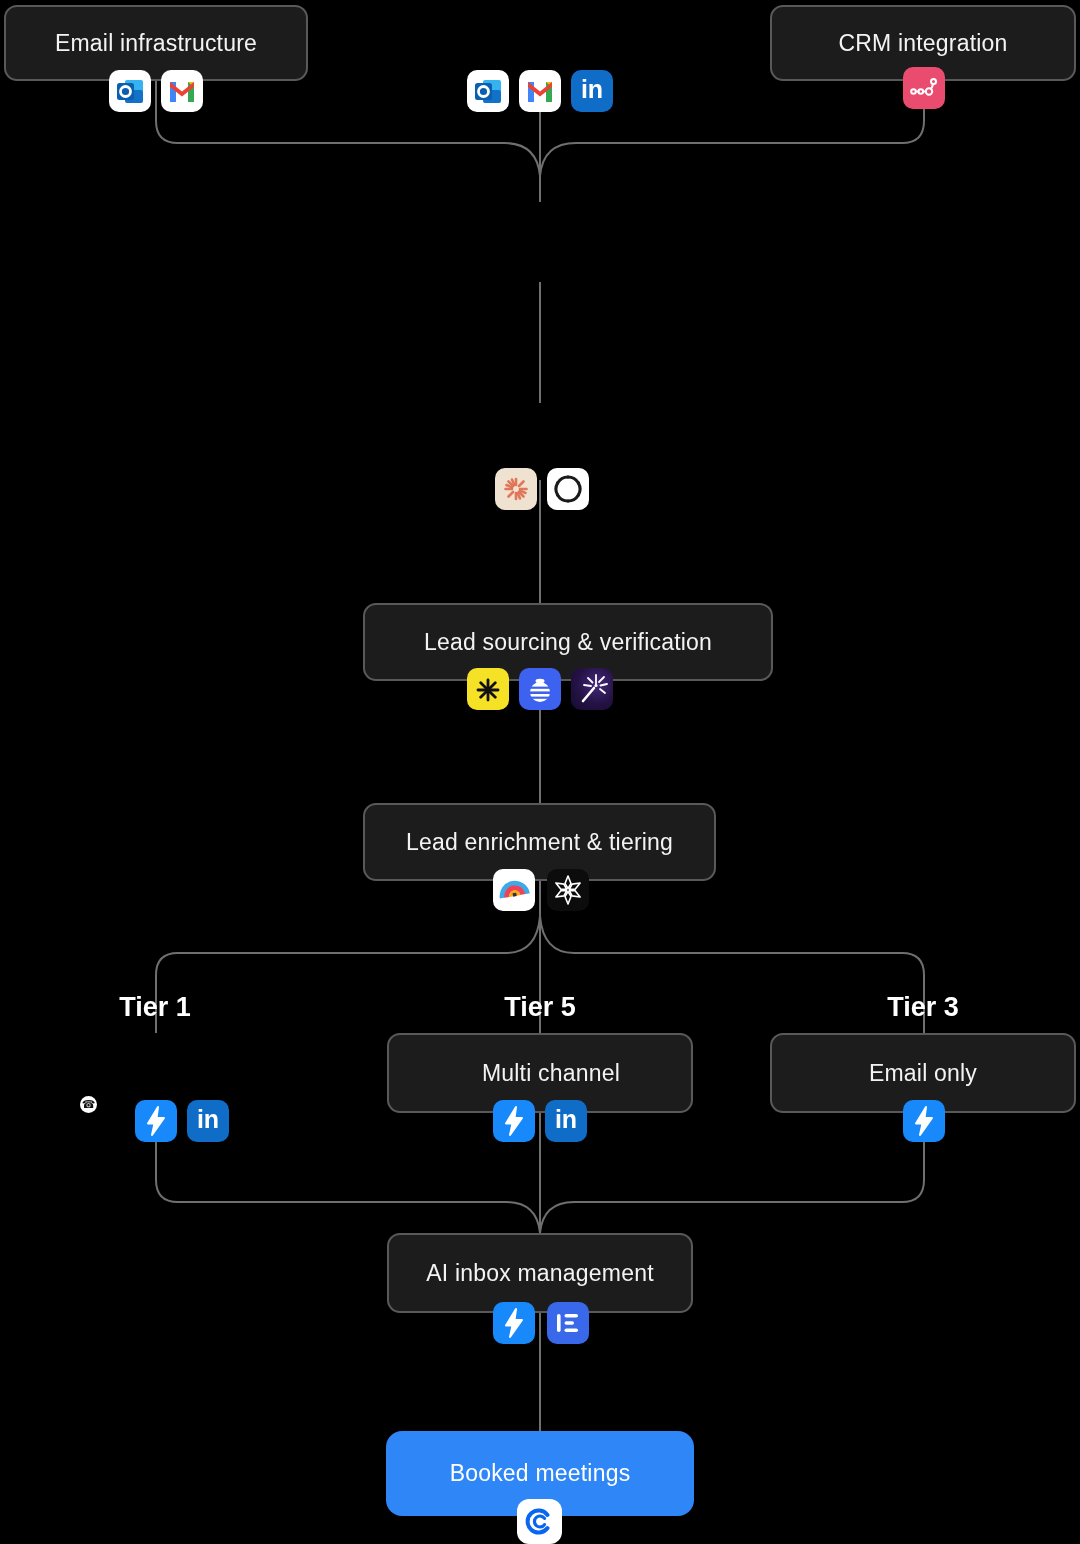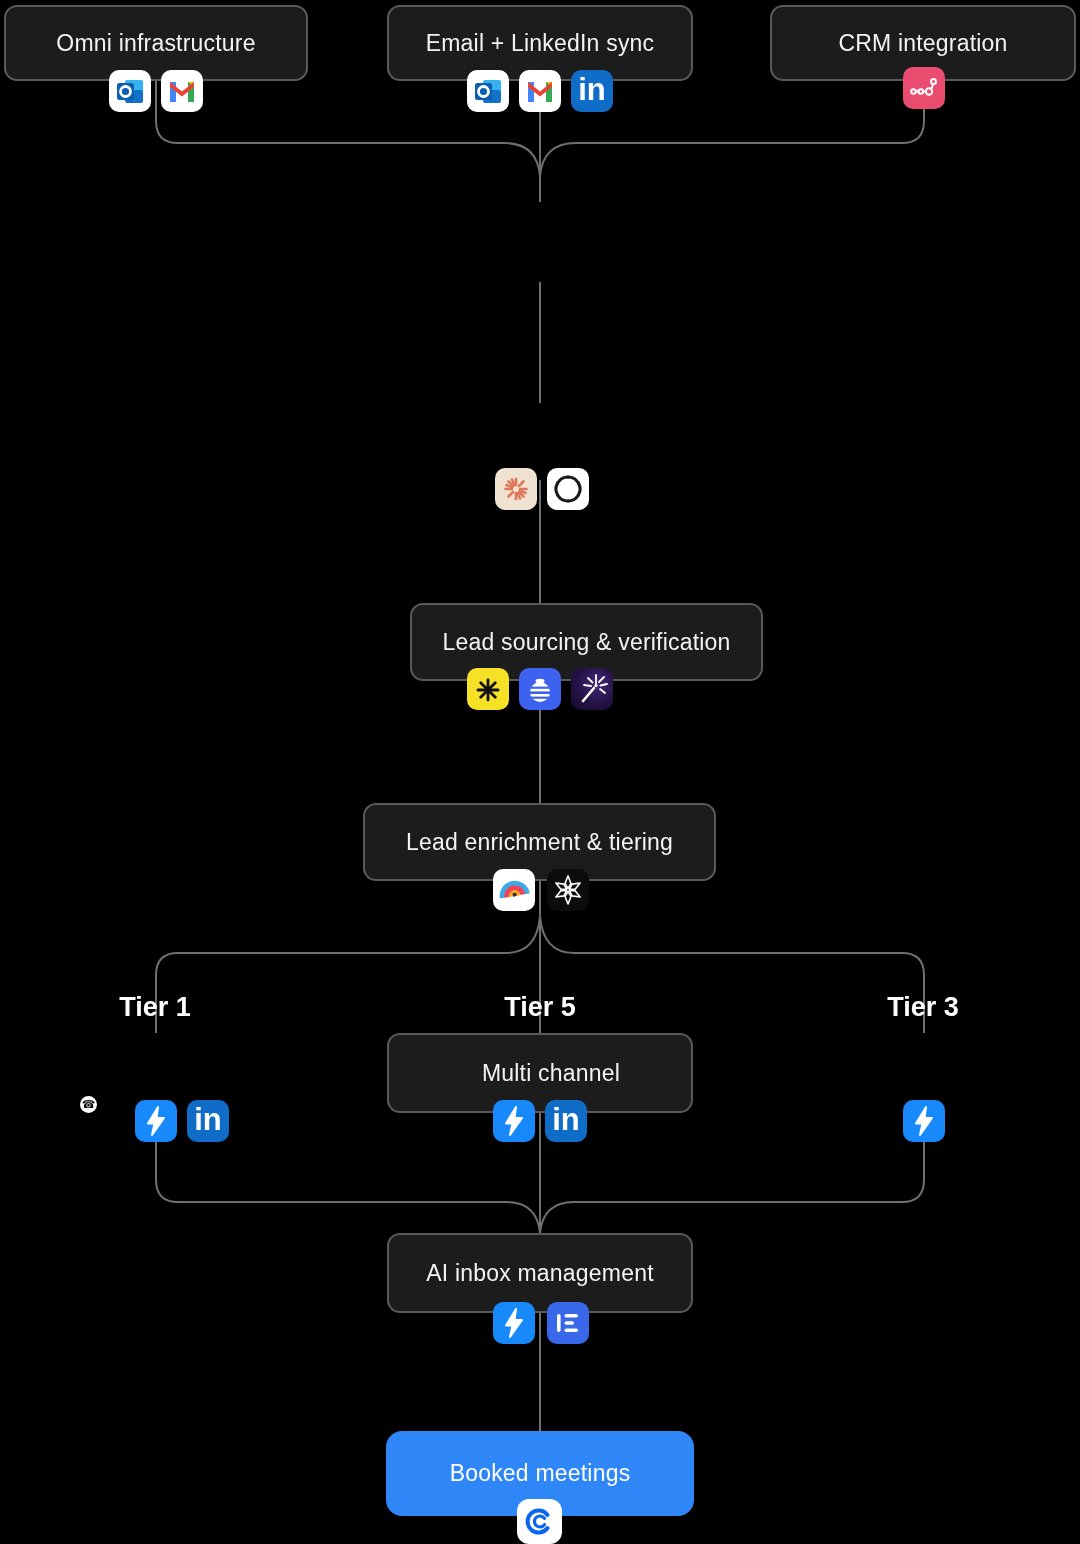--- a/index.html
+++ b/index.html
@@ -21,21 +21,21 @@
   .tier-label{
     position:absolute;z-index:3;color:var(--tier-label,#fff);
     font-size:27px;font-weight:700;text-align:center;
   }
   .icon{
     position:absolute;z-index:4;width:42px;height:42px;border-radius:10px;
     display:flex;align-items:center;justify-content:center;overflow:hidden;
   }
   .icon.white{background:#fff;}
   .icon.linkedin{background:var(--linkedin-blue,#0f6cc7);}
-  .icon.linkedin span{color:#fff;font-weight:700;font-size:31px;line-height:1;padding-bottom:4px;}
+  .icon.linkedin span{color:#fff;font-weight:700;font-size:25px;line-height:1;padding-bottom:4px;}
   .icon.crm{background:var(--crm-pink,#ea4c6f);}
   .icon.claude{background:var(--claude-cream,#efe2d1);}
   .icon.apollo{background:var(--apollo-yellow,#f5e126);}
   .icon.planet{background:var(--planet-blue,#3e62f0);}
   .icon.spark{background:radial-gradient(circle at 62% 38%, #45287c 0%, var(--spark-purple,#241244) 55%, #170b30 100%);}
   .icon.blackstar{background:#0c0c0c;}
   .icon.lightning{background:var(--lightning-blue,#1789fa);}
   .icon.lemlist{background:var(--lemlist-blue,#3a68ea);}
   .icon.calendly{width:45px;height:45px;border-radius:12px;background:#fff;}
   .phone-mini{
@@ -59,24 +59,21 @@
     <path d="M540,881 V1033"></path>
     <path d="M540,916 Q537,953 506,953 H178 Q156,953 156,975 V1033"></path>
     <path d="M540,916 Q543,953 574,953 H902 Q924,953 924,975 V1033"></path>
     <path d="M156,1113 V1180 Q156,1202 178,1202 H506 Q537,1202 540,1233"></path>
     <path d="M540,1113 V1233"></path>
     <path d="M924,1113 V1180 Q924,1202 902,1202 H574 Q543,1202 540,1233"></path>
     <path d="M540,1313 V1431"></path>
   </svg>
 
   <div class="node" style="left:4px;top:5px;width:304px;height:76px;">
-    <span>Omni infrastructure</span>
-  </div>
-  <div class="node" style="left:387px;top:5px;width:306px;height:76px;">
-    <span>Email + LinkedIn sync</span>
+    <span>Email infrastructure</span>
   </div>
   <div class="node" style="left:770px;top:5px;width:306px;height:76px;">
     <span>CRM integration</span>
   </div>
 
   <div class="icon white" style="left:109px;top:70px;">
     <svg width="42" height="42" viewBox="0 0 42 42">
       <rect x="16" y="10" width="18" height="12" rx="2" fill="#35b3f1"></rect>
       <rect x="16" y="20" width="18" height="13" rx="2" fill="#1272c8"></rect>
       <rect x="8" y="13" width="17" height="17" rx="2.5" fill="#0b5fb0"></rect>
@@ -149,21 +146,21 @@
         <path d="M21,9 A12,12 0 0 1 31.4,15" transform="rotate(0 21 21)"></path>
         <path d="M21,9 A12,12 0 0 1 31.4,15" transform="rotate(60 21 21)"></path>
         <path d="M21,9 A12,12 0 0 1 31.4,15" transform="rotate(120 21 21)"></path>
         <path d="M21,9 A12,12 0 0 1 31.4,15" transform="rotate(180 21 21)"></path>
         <path d="M21,9 A12,12 0 0 1 31.4,15" transform="rotate(240 21 21)"></path>
         <path d="M21,9 A12,12 0 0 1 31.4,15" transform="rotate(300 21 21)"></path>
       </g>
     </svg>
   </div>
 
-  <div class="node" style="left:363px;top:603px;width:353px;height:78px;margin-left:47px;">
+  <div class="node" style="left:363px;top:603px;width:410px;height:78px;">
     <span>Lead sourcing &amp; verification</span>
   </div>
   <div class="icon apollo" style="left:467px;top:668px;">
     <svg width="42" height="42" viewBox="0 0 42 42" stroke="#111" stroke-width="2.8" stroke-linecap="round">
       <g transform="translate(21,22)">
         <line x1="0" y1="-10" x2="0" y2="10"></line>
         <line x1="-10" y1="0" x2="10" y2="0"></line>
         <line x1="-7.3" y1="-7.3" x2="7.3" y2="7.3"></line>
         <line x1="7.3" y1="-7.3" x2="-7.3" y2="7.3"></line>
       </g>
@@ -219,20 +216,23 @@
     </svg>
   </div>
 
   <div class="tier-label" style="left:2px;top:992px;width:306px;">Tier 1</div>
   <div class="tier-label" style="left:387px;top:992px;width:306px;">Tier 5</div>
   <div class="tier-label" style="left:770px;top:992px;width:306px;">Tier 3</div>
 
   <div class="node" style="left:387px;top:1033px;width:306px;height:80px;padding-left:22px;">
     <span>Multi channel</span>
   </div>
+  <div class="node" style="left:770px;top:1033px;width:306px;height:80px;">
+    <span>Email only</span>
+  </div>
 
   <div class="phone-mini" style="left:80px;top:1096px;">
     <span>☎</span>
   </div>
   <div class="icon lightning" style="left:135px;top:1100px;">
     <svg width="42" height="42" viewBox="0 0 42 42">
       <polygon points="23,7 13,23.5 19.5,23.5 17,35 29,18 21.5,18" fill="#fff" stroke="#fff" stroke-width="2" stroke-linejoin="round"></polygon>
     </svg>
   </div>
   <div class="icon linkedin" style="left:187px;top:1100px;">

